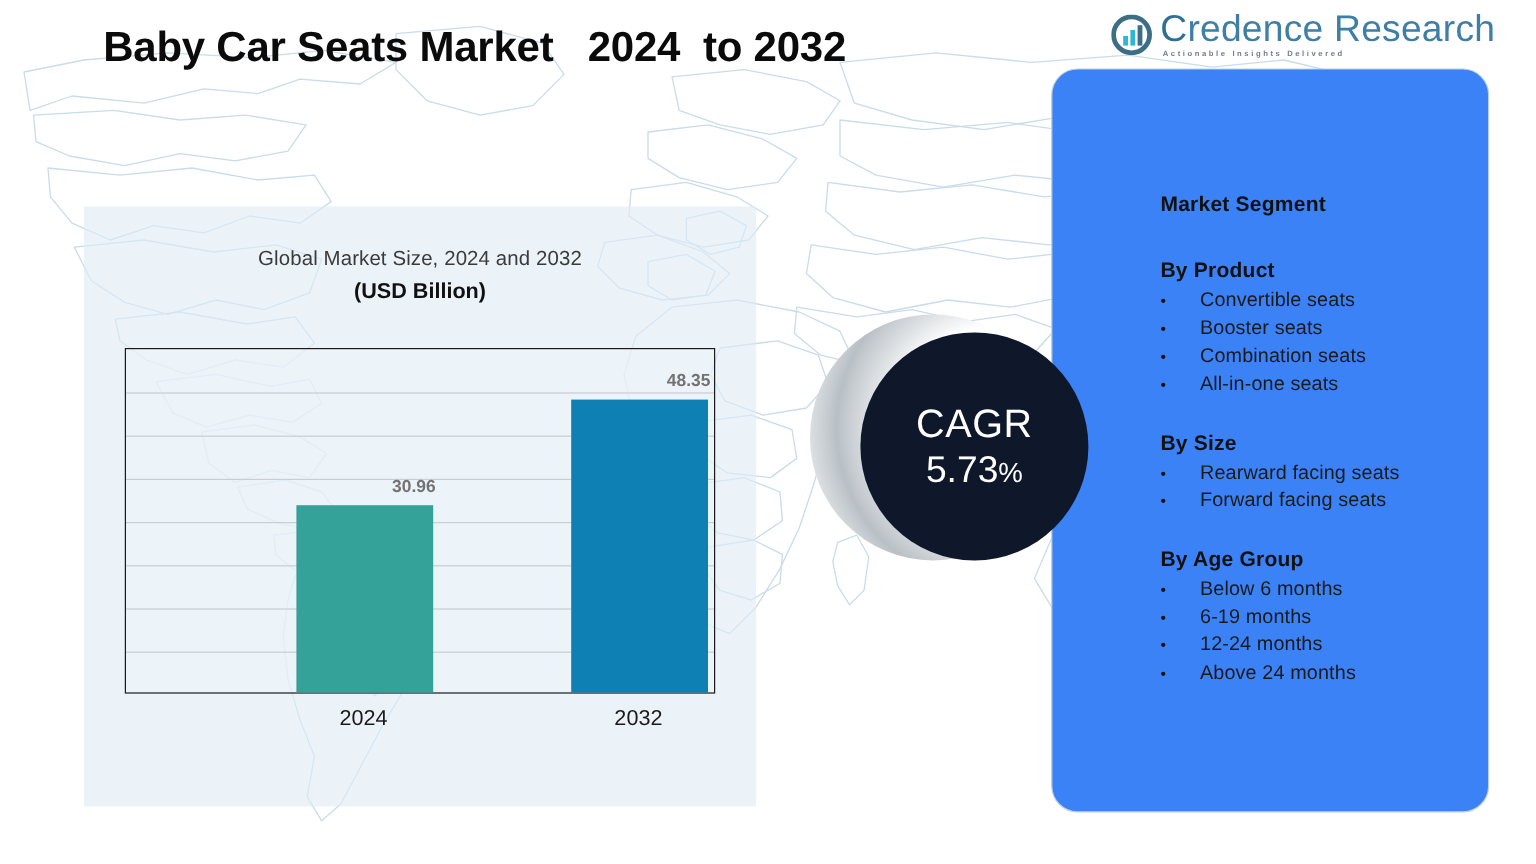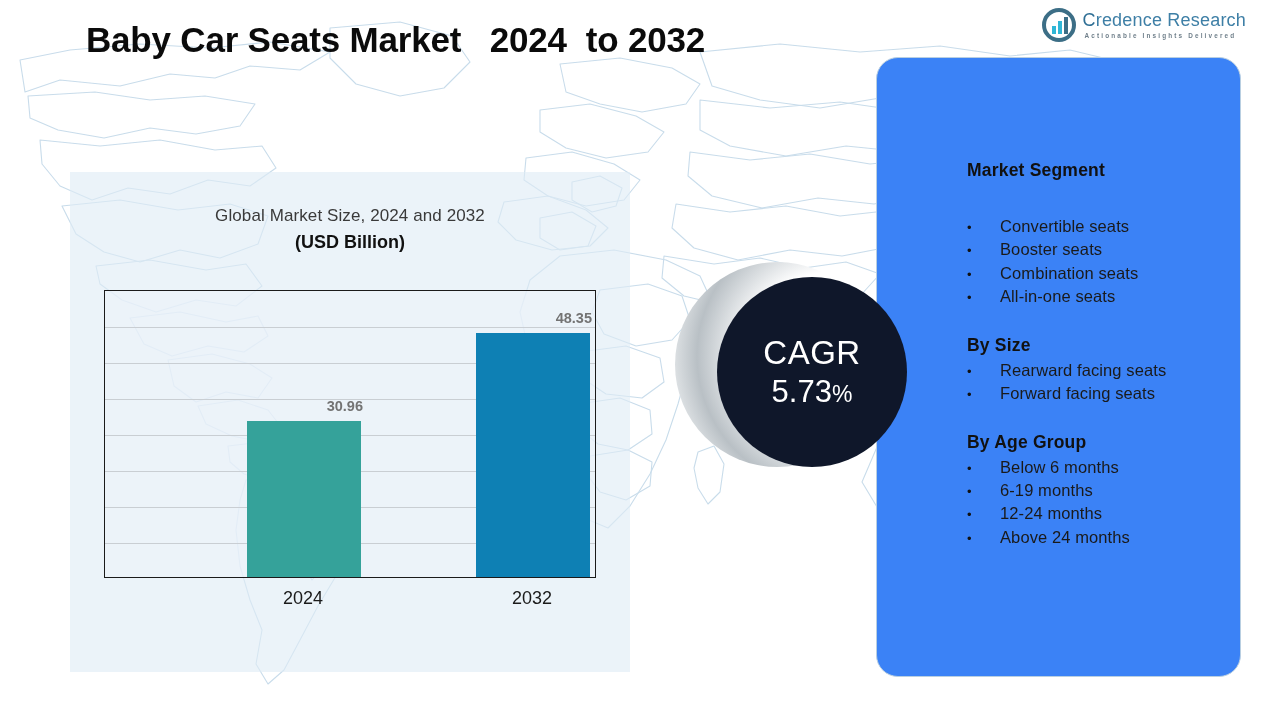--- a/index.html
+++ b/index.html
@@ -16,21 +16,21 @@
   
   #title {
     position:absolute; left:86px; top:20px; z-index:5;
     font-size:35px; font-weight:bold; color:#0b0b0b;
     letter-spacing:-0.2px; white-space:pre; font-stretch:semi-condensed;
   }
   #logo { position:absolute; right:34px; top:8px; z-index:5;
           display:flex; align-items:center; gap:7px; }
   #logo-mark { width:34px; height:34px; position:relative; flex:none; }
   #logo-text { display:flex; flex-direction:column; line-height:1; }
-  #logo-name { font-size:18px; color:#3e7fa6; letter-spacing:.2px; }
+  #logo-name { font-size:31px; color:#3e7fa6; letter-spacing:.2px; }
   #logo-name b { color:#2f6f95; font-weight:400; }
   #logo-tag {
     font-size:6.4px; color:#6f7f8a; letter-spacing:2.15px;
     margin-top:4px; margin-left:2px; white-space:nowrap; font-weight:bold;
   }
 
   
   #chart-panel {
     position:absolute; left:70px; top:172px; width:560px; height:500px;
     background:rgba(223,235,246,.62); z-index:2;
@@ -227,20 +227,21 @@
   <div id="cagr-circle">
     <div id="cagr-word">CAGR</div>
     <div id="cagr-value"><span>5.73</span><span class="pct">%</span></div>
   </div>
 </div>
 
 <div id="segment-panel">
   <div id="segment-heading">Market Segment</div>
   <div id="segment-groups">
       <div class="seg-group">
+        <div class="seg-title">By Product</div>
         <div class="seg-item">
           <span class="seg-bullet">•</span>
           <span class="seg-text">Convertible seats</span>
         </div>
         <div class="seg-item">
           <span class="seg-bullet">•</span>
           <span class="seg-text">Booster seats</span>
         </div>
         <div class="seg-item">
           <span class="seg-bullet">•</span>

